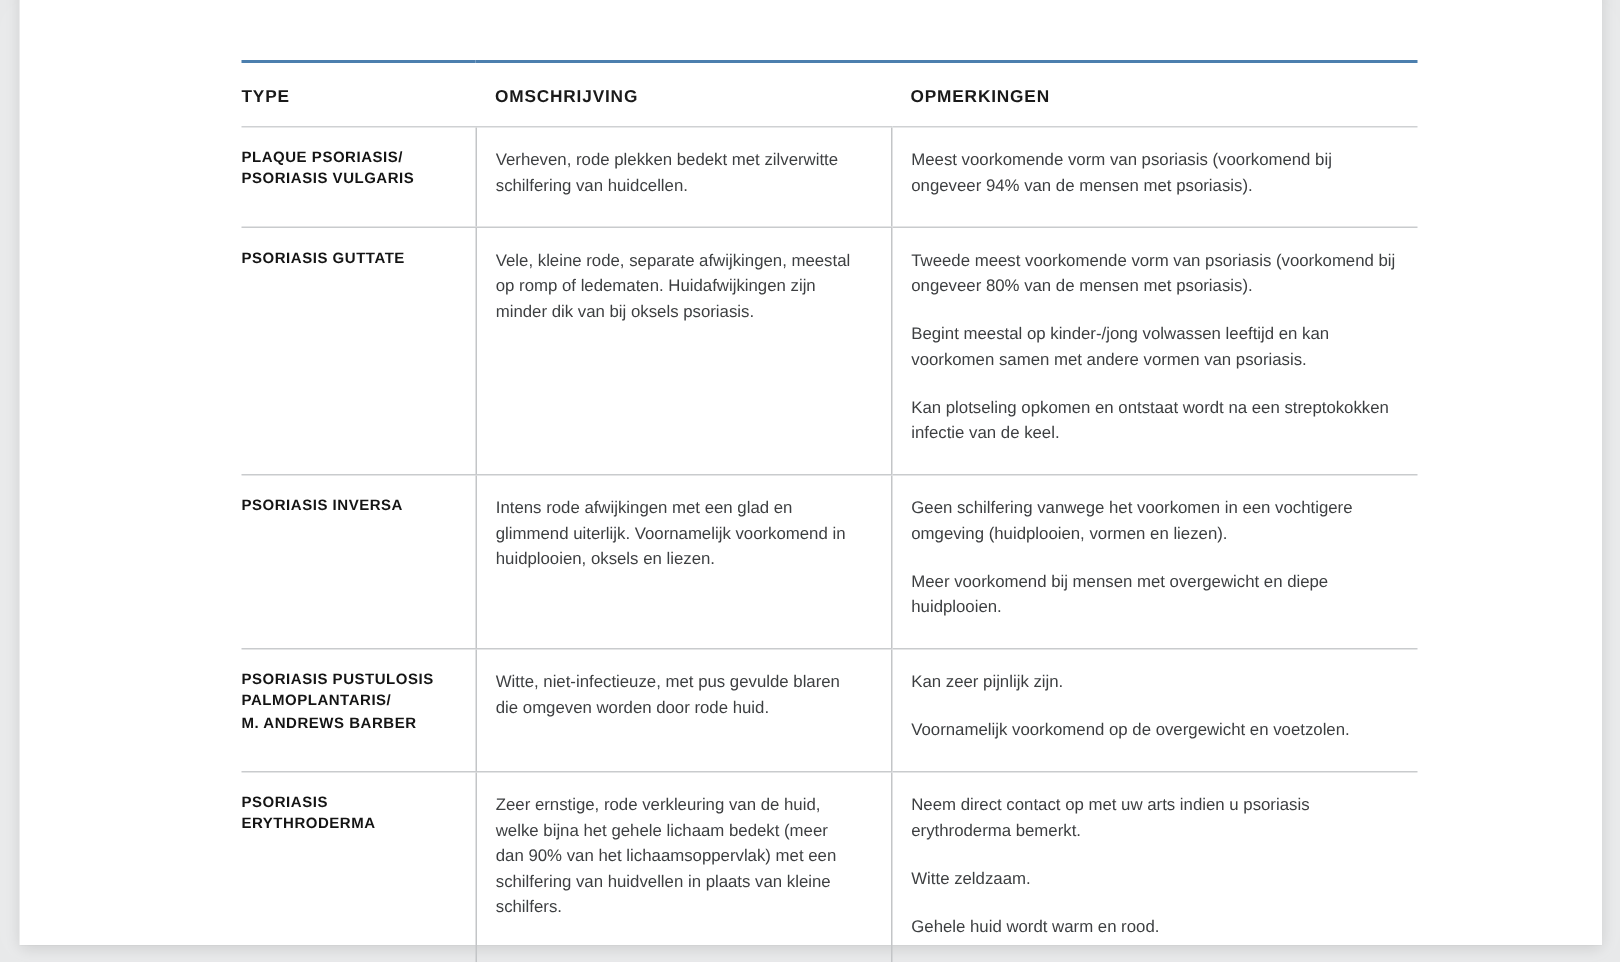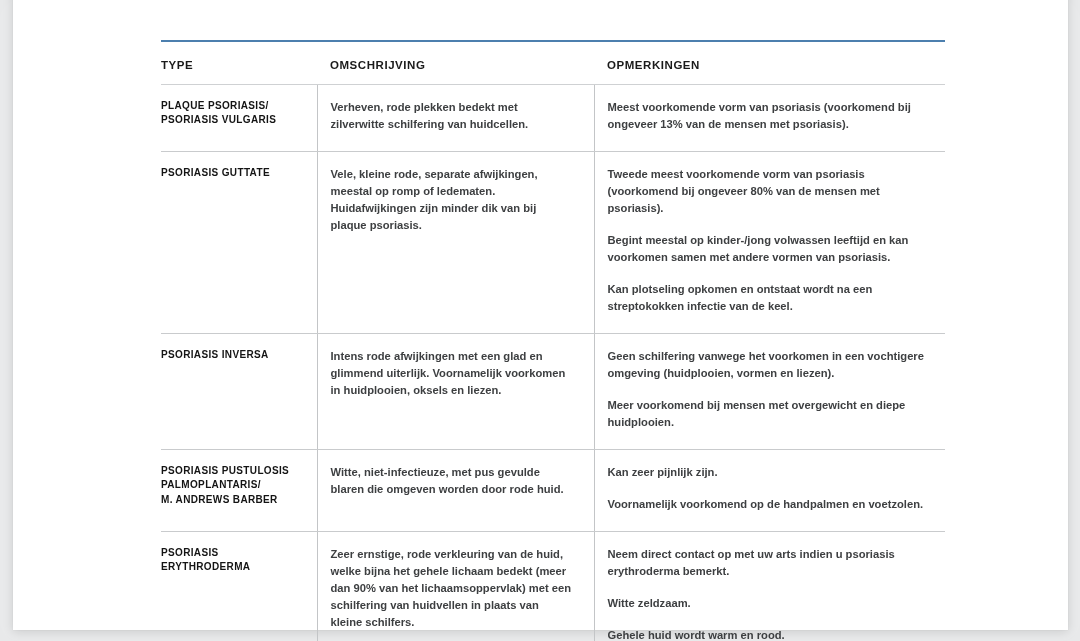--- a/index.html
+++ b/index.html
@@ -112,21 +112,20 @@
     text-transform: uppercase;
   }
 
   .body-text {
     font-size: 11.2px;
     line-height: 1.52;
     color: #3d3f41;
   }
   .body-text p {
     margin: 0 0 15px 0;
-    font-weight: bold;
   }
   .body-text p:last-child {
     margin-bottom: 0;
   }
 </style>
 </head>
 <body>
 
 <div class="page-canvas">
   <div class="sheet">
@@ -169,35 +168,35 @@
               <td class="col-desc">
                 <div class="cell-inner">
                   <div class="body-text">
                     <p>Verheven, rode plekken bedekt met zilverwitte schilfering van huidcellen.</p>
                   </div>
                 </div>
               </td>
               <td class="col-remarks">
                 <div class="cell-inner">
                   <div class="body-text">
-                    <p>Meest voorkomende vorm van psoriasis (voorkomend bij ongeveer 13% van de mensen met psoriasis).</p>
+                    <p>Meest voorkomende vorm van psoriasis (voorkomend bij ongeveer 94% van de mensen met psoriasis).</p>
                   </div>
                 </div>
               </td>
             </tr>
             <tr class="data-row">
               <td class="col-type">
                 <div class="cell-inner">
                   <div class="type-label"><span>PSORIASIS GUTTATE</span></div>
                 </div>
               </td>
               <td class="col-desc">
                 <div class="cell-inner">
                   <div class="body-text">
-                    <p>Vele, kleine rode, separate afwijkingen, meestal op romp of ledematen. Huidafwijkingen zijn minder dik van bij plaque psoriasis.</p>
+                    <p>Vele, kleine rode, separate afwijkingen, meestal op romp of ledematen. Huidafwijkingen zijn minder dik van bij oksels psoriasis.</p>
                   </div>
                 </div>
               </td>
               <td class="col-remarks">
                 <div class="cell-inner">
                   <div class="body-text">
                     <p>Tweede meest voorkomende vorm van psoriasis (voorkomend bij ongeveer 80% van de mensen met psoriasis).</p>
                     <p>Begint meestal op kinder-/jong volwassen leeftijd en kan voorkomen samen met andere vormen van psoriasis.</p>
                     <p>Kan plotseling opkomen en ontstaat wordt na een streptokokken infectie van de keel.</p>
                   </div>
@@ -206,21 +205,21 @@
             </tr>
             <tr class="data-row">
               <td class="col-type">
                 <div class="cell-inner">
                   <div class="type-label"><span>PSORIASIS INVERSA</span></div>
                 </div>
               </td>
               <td class="col-desc">
                 <div class="cell-inner">
                   <div class="body-text">
-                    <p>Intens rode afwijkingen met een glad en glimmend uiterlijk. Voornamelijk voorkomen in huidplooien, oksels en liezen.</p>
+                    <p>Intens rode afwijkingen met een glad en glimmend uiterlijk. Voornamelijk voorkomend in huidplooien, oksels en liezen.</p>
                   </div>
                 </div>
               </td>
               <td class="col-remarks">
                 <div class="cell-inner">
                   <div class="body-text">
                     <p>Geen schilfering vanwege het voorkomen in een vochtigere omgeving (huidplooien, vormen en liezen).</p>
                     <p>Meer voorkomend bij mensen met overgewicht en diepe huidplooien.</p>
                   </div>
                 </div>
@@ -236,21 +235,21 @@
                 <div class="cell-inner">
                   <div class="body-text">
                     <p>Witte, niet-infectieuze, met pus gevulde blaren die omgeven worden door rode huid.</p>
                   </div>
                 </div>
               </td>
               <td class="col-remarks">
                 <div class="cell-inner">
                   <div class="body-text">
                     <p>Kan zeer pijnlijk zijn.</p>
-                    <p>Voornamelijk voorkomend op de handpalmen en voetzolen.</p>
+                    <p>Voornamelijk voorkomend op de overgewicht en voetzolen.</p>
                   </div>
                 </div>
               </td>
             </tr>
             <tr class="data-row">
               <td class="col-type">
                 <div class="cell-inner">
                   <div class="type-label"><span>PSORIASIS</span><br><span>ERYTHRODERMA</span></div>
                 </div>
               </td>

